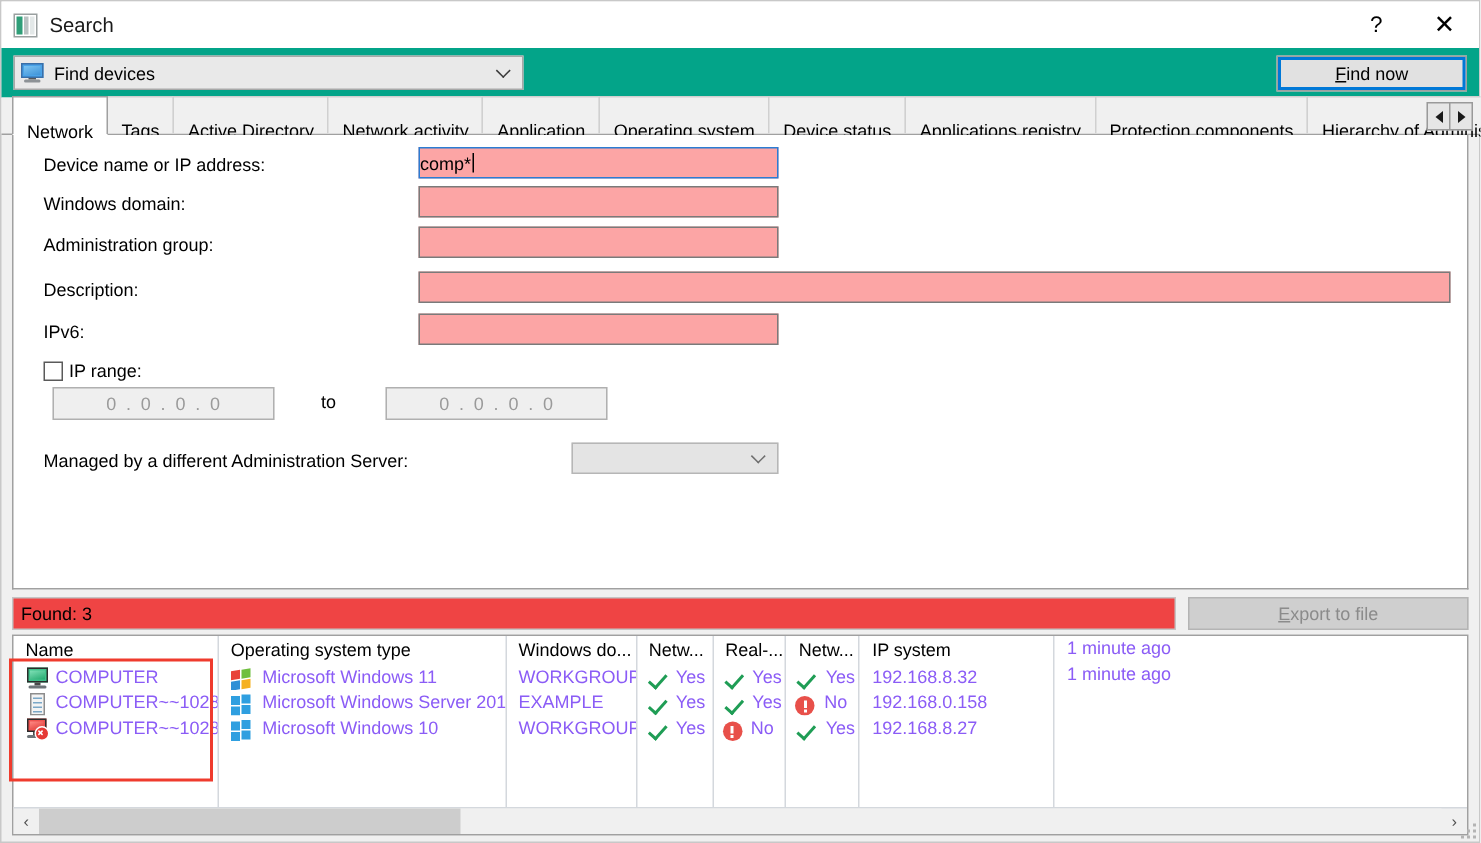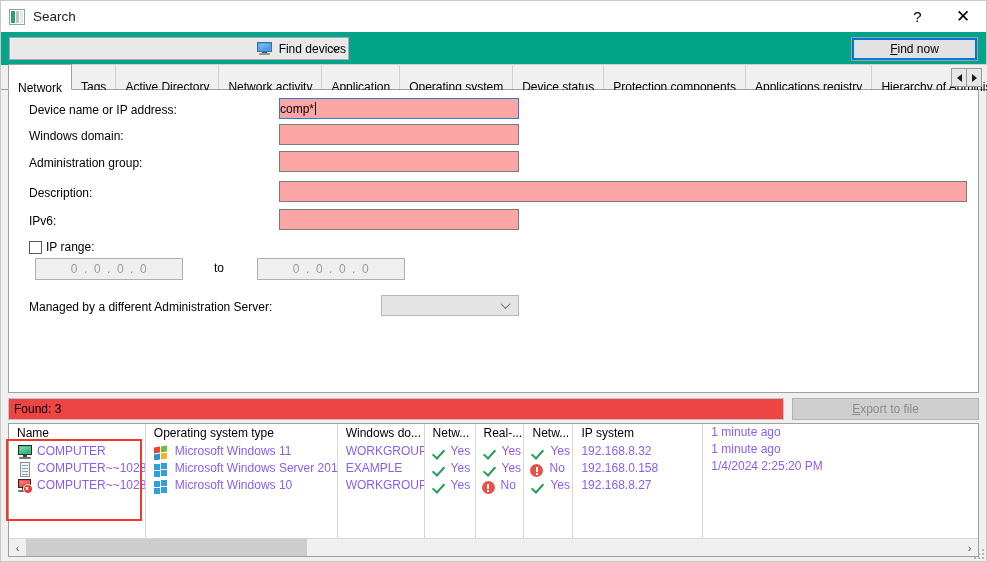--- a/index.html
+++ b/index.html
@@ -83,21 +83,20 @@
     width: 340px; height: 23px;
     box-sizing: border-box;
     background: #e9e9e9;
     border: 1px solid #a8a8a8;
     display: flex;
     align-items: center;
     padding: 0 2px 0 4px;
     font-size: 12px;
     position: relative;
     cursor: default;
-    justify-content: flex-end;
   }
   .monitor-ico {
     width: 15px; height: 13px;
     position: relative;
     margin-right: 7px;
     flex: 0 0 auto;
   }
   .monitor-ico .scr {
     position: absolute; left: 0; top: 0;
     width: 15px; height: 10px;
@@ -502,22 +501,22 @@
   </div>
 
   <div class="tabstrip">
     <div class="tab active">Network</div>
     <div class="tab">Tags</div>
     <div class="tab">Active Directory</div>
     <div class="tab">Network activity</div>
     <div class="tab">Application</div>
     <div class="tab">Operating system</div>
     <div class="tab">Device status</div>
+    <div class="tab">Applications registry</div>
     <div class="tab">Protection components</div>
-    <div class="tab">Applications registry</div>
     <div class="tab">Hierarchy of Administration Servers</div>
 
     <div class="tab-scrollers">
       <div class="tab-scroll">
           <span class="tri-l"></span>
         </div>
       <div class="tab-scroll">
           <span class="tri-r"></span>
         </div>
     </div>
@@ -725,21 +724,20 @@
       <div class="gcol" style="width:130px;">
         <div class="ghead">IP system</div>
         <div class="gcell">192.168.8.32</div>
         <div class="gcell">192.168.0.158</div>
         <div class="gcell">192.168.8.27</div>
       </div>
 
       <div class="gcol" style="width:275px;">
         <div class="gcell">1 minute ago</div>
         <div class="gcell">1 minute ago</div>
-        <div class="gcell">1/4/2024 2:25:20 PM</div>
       </div>
     </div>
 
     <div class="hscroll">
       <div class="hs-arrow">‹</div>
       <div class="hs-track">
         <div class="hs-thumb"></div>
       </div>
       <div class="hs-arrow">›</div>
     </div>

